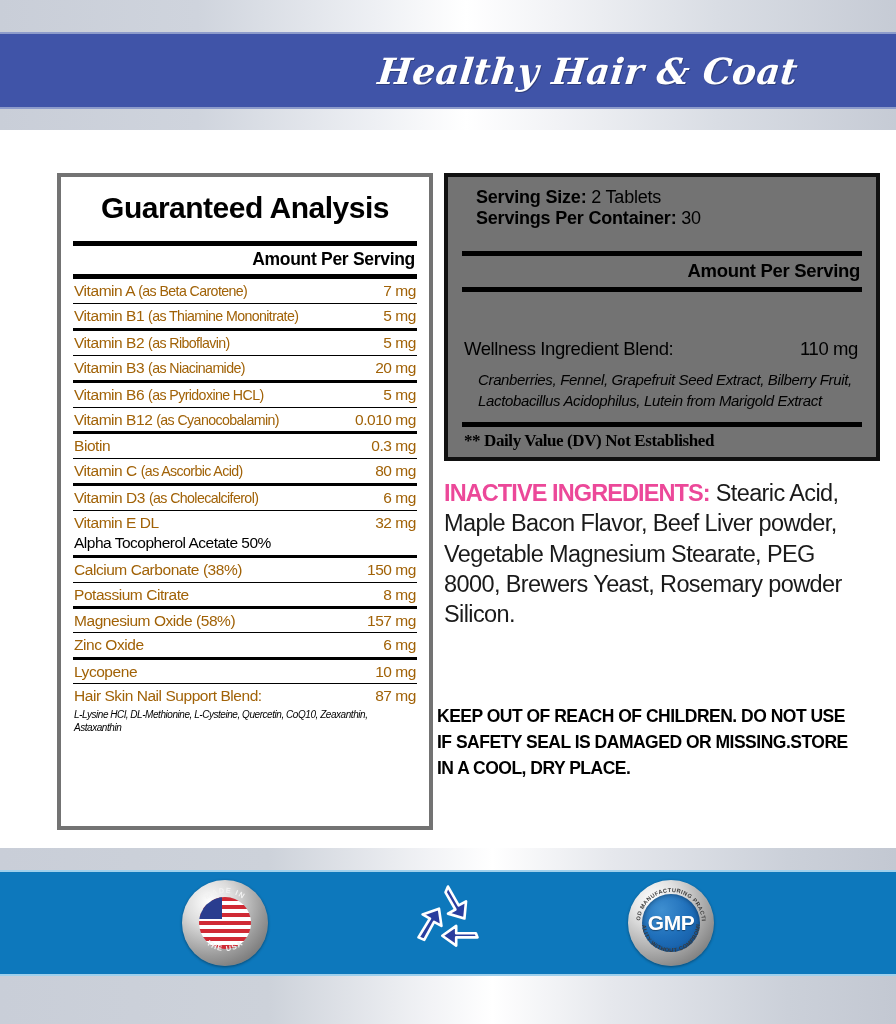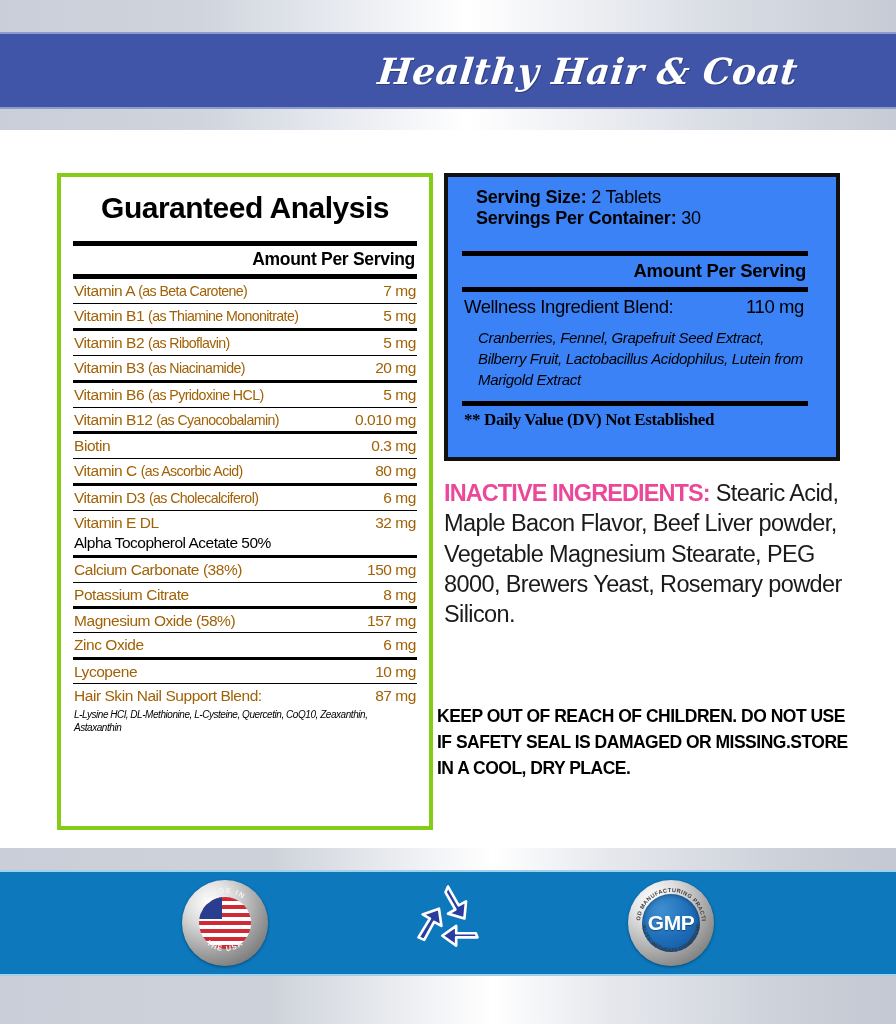--- a/index.html
+++ b/index.html
@@ -47,21 +47,21 @@
     position: absolute;
     left: 0; top: 130px; width: 896px; height: 718px;
     background: #ffffff;
   }
 
   
   .ga-box {
     position: absolute;
     left: 57px; top: 43px;
     width: 376px; height: 657px;
-    border: 4px solid #84cc16;
+    border: 4px solid #737373;
     background: #fff;
     padding: 8px 12px 6px 12px;
   }
   .ga-title {
     text-align: center;
     font-size: 30px;
     font-weight: bold;
     font-family: "Liberation Sans", sans-serif;
     letter-spacing: -0.5px;
     color: #000;
@@ -106,24 +106,24 @@
     font-size: 10px;
     letter-spacing: -0.45px;
     line-height: 1.22;
     padding: 2px 1px 2px 1px;
   }
 
   
   .sv-box {
     position: absolute;
     left: 444px; top: 43px;
-    width: 396px; height: 288px;
+    width: 436px; height: 288px;
     border: 4px solid #111;
-    background: #3b82f6;
-    padding: 10px 28px 6px 14px;
+    background: #737373;
+    padding: 10px 14px 6px 14px;
   }
   .serving-line {
     font-size: 18px;
     font-weight: bold;
     letter-spacing: -0.2px;
     line-height: 1.18;
     padding-left: 14px;
     color: #000;
   }
   .serving-line .val { font-weight: normal; }
@@ -136,20 +136,21 @@
     letter-spacing: -0.3px;
     padding: 4px 2px 5px 0;
   }
   .wb-row {
     display: flex;
     justify-content: space-between;
     align-items: baseline;
     font-size: 18.5px;
     letter-spacing: -0.4px;
     padding: 4px 4px 4px 2px;
+    margin-top: 42px;
   }
   .wb-list {
     font-style: italic;
     font-weight: 500;
     font-size: 15px;
     letter-spacing: -0.35px;
     line-height: 1.38;
     padding: 6px 4px 10px 16px;
   }
   .dv-note {

